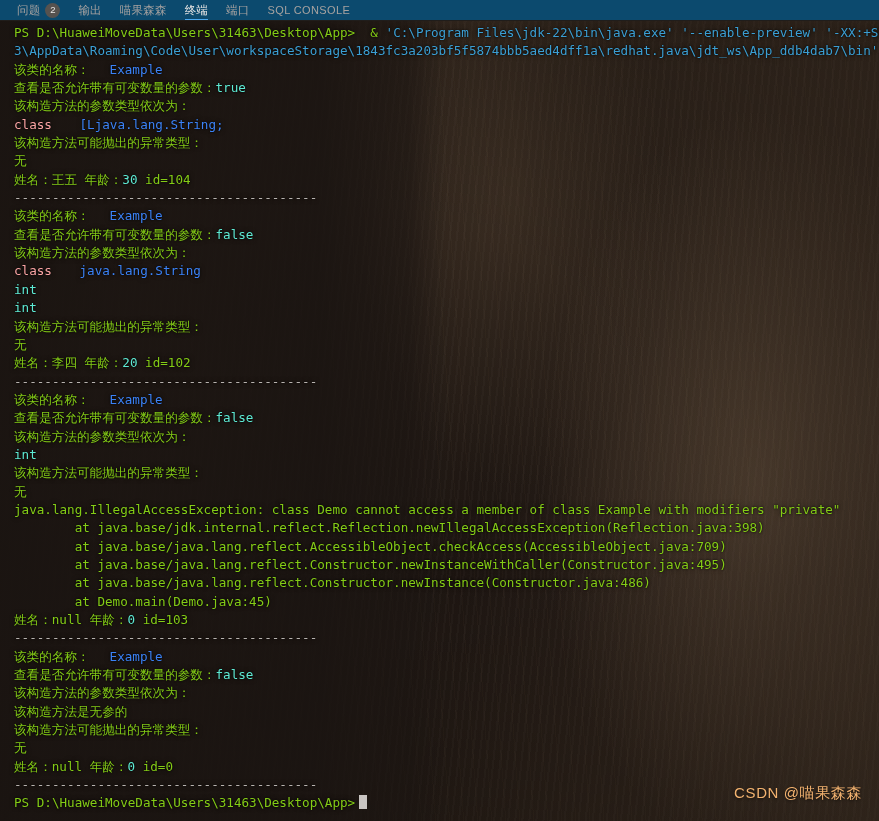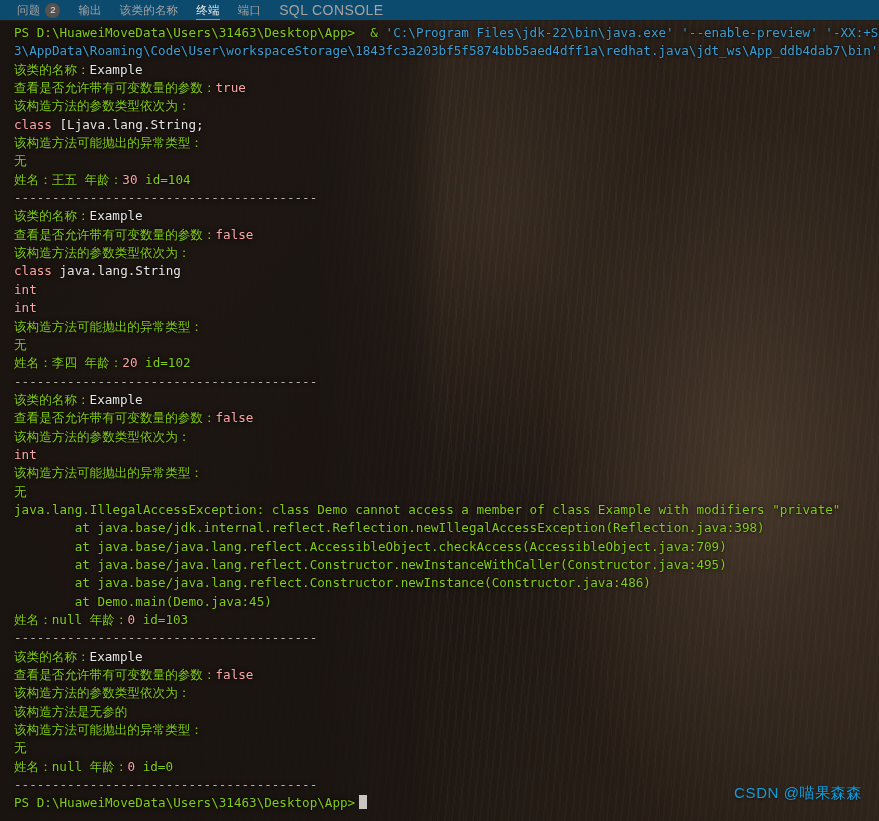--- a/index.html
+++ b/index.html
@@ -49,21 +49,21 @@
     justify-content: center;
     min-width: 15px; height: 15px;
     border-radius: 50%;
     background: #56524f;
     color: #e9e7e5;
     font-size: 9.5px;
     font-family: "Liberation Sans", sans-serif;
     padding: 0 4px;
     line-height: 1;
   }
-  .tab-sql { font-family: "Liberation Sans", sans-serif; font-size: 14px; letter-spacing: .4px; }
+  .tab-sql { font-family: "Liberation Sans", sans-serif; font-size: 11px; letter-spacing: .4px; }
 
   
   .terminal {
     position: relative;
     width: 879px;
     height: 800px;
     overflow: hidden;
     background-color: #2a211c;
   }
   
@@ -106,40 +106,40 @@
     white-space: pre;
     color: #d6d2cf;
     letter-spacing: 0px;
     text-shadow: 0 0 2px rgba(0,0,0,0.85), 0 0 5px rgba(0,0,0,0.55);
   }
   .line { height: 18.35px; }
 
   
   .c-default { color: #84cc16; }
   .c-cyan    { color: #3b9fd4; }
-  .c-orange  { color: #e5e5e5; }
-  .c-blue    { color: #fca5a5; }
+  .c-orange  { color: #3b82f6; margin-left: 20px; }
+  .c-blue    { color: #5eead4; }
   .c-white   { color: #fca5a5; }
   .c-dim     { color: #b8b3af; }
 
   .cursor {
     display: inline-block;
     width: 8px; height: 14px;
     background: #c9c5c2;
     vertical-align: -2px;
     margin-left: 4px;
   }
 
   
   .watermark {
     position: absolute;
     right: 17px; bottom: 18px;
     font-family: "Liberation Sans", sans-serif;
     font-size: 15px;
-    color: #0ea5e9;
+    color: #fdba74;
     letter-spacing: .6px;
     text-shadow: 0 1px 3px rgba(0,0,0,0.65);
     opacity: .95;
     user-select: none;
     margin-top: 41px;
   }
 </style>
 </head>
 <body>
 
@@ -147,21 +147,21 @@
 
   <div class="tabbar" id="tabbar">
       <div class="tab">
         <span>问题</span>
         <span class="badge">2</span>
       </div>
       <div class="tab">
         <span>输出</span>
       </div>
       <div class="tab">
-        <span>该类的名称</span>
+        <span>喵果森森</span>
       </div>
       <div class="tab active">
         <span>终端</span>
         <span class="tab-underline"></span>
       </div>
       <div class="tab">
         <span>端口</span>
       </div>
       <div class="tab">
         <span class="tab-sql">SQL CONSOLE</span>

